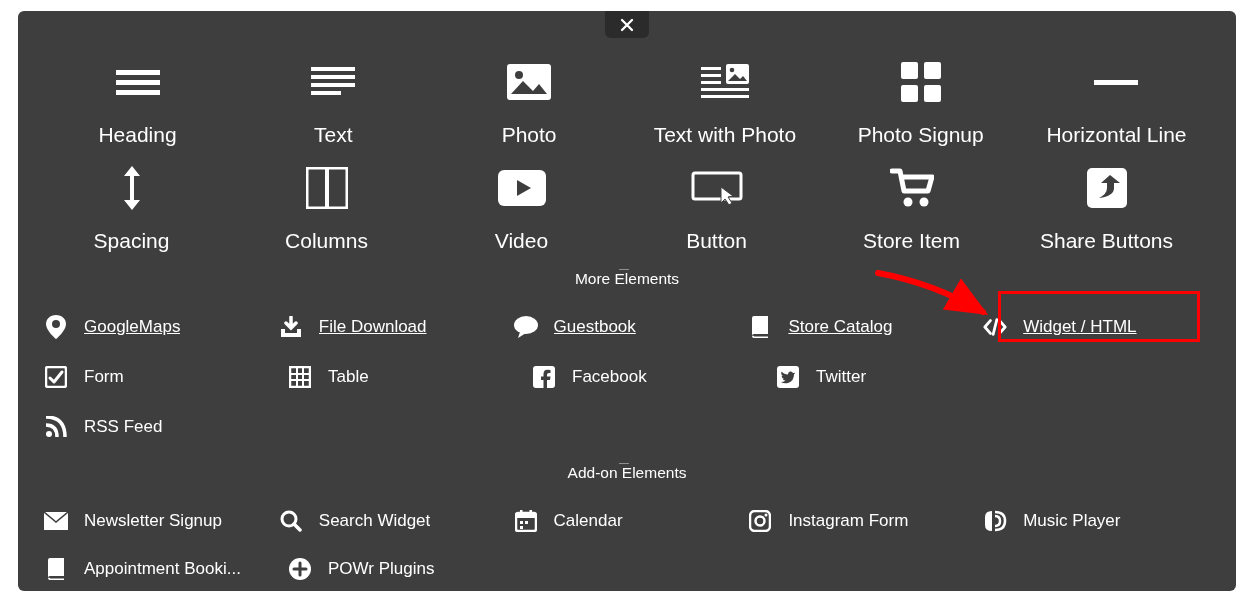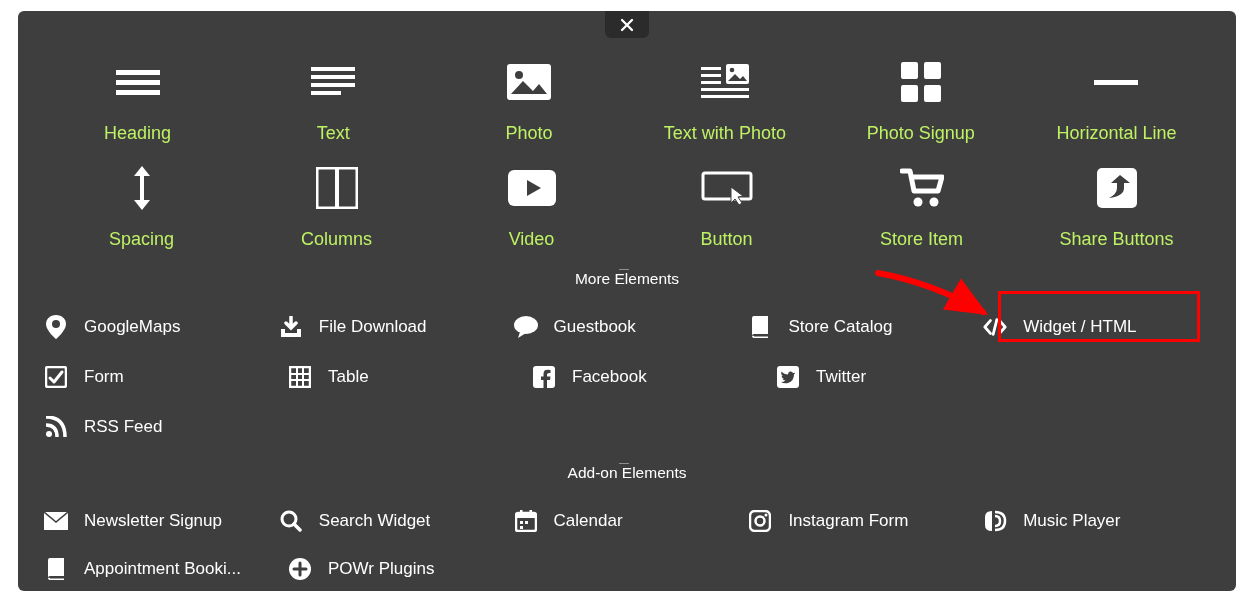--- a/index.html
+++ b/index.html
@@ -47,29 +47,29 @@
     justify-content: space-between;
   }
   .top-cell {
     width: 195px;
     display: flex;
     flex-direction: column;
     align-items: center;
     cursor: pointer;
   }
   .top-cell .ibox { height: 54px; display:flex; align-items:center; justify-content:center; }
-  .top-cell .lbl { margin-top: 14px; font-size: 18px; color:#bef264; }
+  .top-cell .lbl { margin-top: 14px; font-size: 21px; color:#ffffff; }
 
   .top-row2 {
     position: absolute;
     top: 150px;
-    left: 22px;
+    left: 16px;
     right: 22px;
     display: flex;
-    justify-content: flex-end;
+    justify-content: flex-start;
   }
 
   
   .section-head {
     position: absolute;
     left: 22px;
     right: 22px;
     display: flex;
     align-items: center;
     font-size: 15.5px;
@@ -96,21 +96,21 @@
     font-size: 17px;
     color: #ffffff;
     padding: 0 4px;
     height: 40px;
     white-space: nowrap;
     overflow: hidden;
   }
   .list-col .ic { width: 24px; height:24px; display:inline-flex; align-items:center; justify-content:center; margin-right: 16px; flex-shrink:0; }
   .list-col .txt { overflow:hidden; text-overflow:ellipsis; }
 
-  .row-more1 { top: 296px; }
+  .row-more1 { top: 296px; text-decoration: underline; }
   .row-more2 { top: 346px; }
   .row-more3 { top: 396px; }
   .row-addon1 { top: 490px; }
   .row-addon2 { top: 538px; }
 
   
   .highlight-box {
     position: absolute;
     top: 291px;
     left: 998px;

